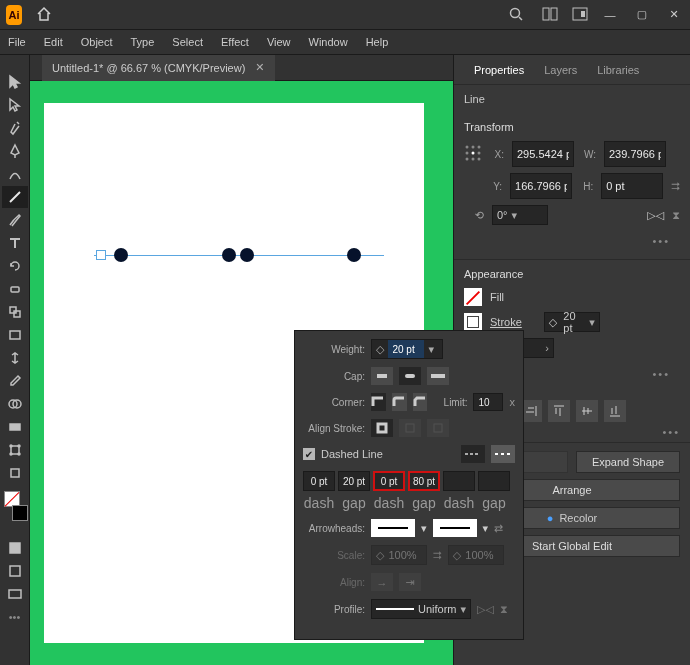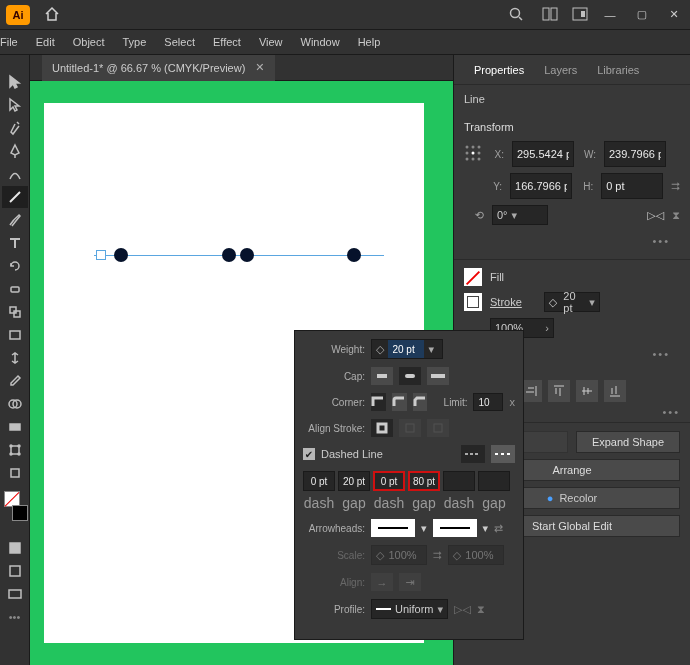--- a/index.html
+++ b/index.html
@@ -1,23 +1,23 @@
 <!DOCTYPE html>
 <html><head>
 <meta charset="utf-8">
 <style>
 *{box-sizing:border-box;margin:0;padding:0;font-family:Tahoma,Arial,sans-serif;font-size:11px;color:#ccc;user-select:none}
 body{background:#323232;width:690px;height:665px;overflow:hidden;position:relative}
 .titlebar{height:30px;background:#323232;display:flex;align-items:center;padding:0 6px;border-bottom:1px solid #1a1a1a}
-.titlebar .logo{width:24px;height:20px;background:#ff9a00;border-radius:4px;display:flex;align-items:center;justify-content:center;color:#330000;font-weight:bold;font-size:11px}
+.titlebar .logo{width:16px;height:20px;background:#ff9a00;border-radius:4px;display:flex;align-items:center;justify-content:center;color:#330000;font-weight:bold;font-size:11px}
 .titlebar .home-icon{margin-left:14px;color:#d0d0d0}
 .titlebar .spacer{flex:1}
 .titlebar .win-ctrl{display:flex;gap:12px;align-items:center;margin-left:12px;color:#b0b0b0}
 .titlebar .win-ctrl span{width:20px;text-align:center}
-.menubar{height:25px;background:#323232;display:flex;align-items:center;gap:18px;padding:0 0;border-bottom:1px solid #1a1a1a}
+.menubar{height:25px;background:#323232;display:flex;align-items:center;gap:18px;padding:0 8px;border-bottom:1px solid #1a1a1a}
 .work{display:flex;height:610px}
 .toolbar{width:30px;background:#323232;display:flex;flex-direction:column;align-items:center;padding-top:16px;border-right:1px solid #1a1a1a}
 .tool{width:26px;height:22px;display:flex;align-items:center;justify-content:center;margin-bottom:1px;color:#b8b8b8}
 .tool.active{background:#1f1f1f}
 .tool svg{width:16px;height:16px;stroke:#c0c0c0;fill:none;stroke-width:1.5}
 .swatches{width:22px;height:28px;margin-top:6px;position:relative}
 .sw{position:absolute;width:16px;height:16px;border:1px solid #888}
 .sw.front{left:0;top:0;background:#fff}
 .sw.front .diag{width:140%;height:1px;background:#e00;position:absolute;top:50%;left:-20%;transform:rotate(-45deg)}
 .sw.back{right:-2px;bottom:-2px;background:#000}
@@ -293,20 +293,21 @@
             <span class="caret">▾</span>
           </div>
         <span style="flex:1"></span>
         <span>▷◁</span>
         <span style="color:#888">⧗</span>
       </div>
       <div class="dots">•••</div>
     </div>
 
     <div class="section" style="border-top:1px solid #2a2a2a">
+      <div class="section-title">Appearance</div>
       <div class="row">
         <div class="swatch nofill"></div>
         <span>Fill</span>
       </div>
       <div class="row">
         <div class="swatch stroke"></div>
         <span style="text-decoration:underline">Stroke</span>
         <span style="flex:0 0 6px"></span>
         <div class="dd" style="width:56px">
             <span style="margin-right:2px">◇</span>
@@ -501,21 +502,21 @@
         <span>100%</span>
       </div>
   </div>
   <div class="sp-row disabled">
     <span class="sp-lbl">Align:</span>
     <div class="toggle">→</div>
     <div class="toggle">⇥</div>
   </div>
   <div class="sp-row" style="margin-top:6px">
     <span class="sp-lbl">Profile:</span>
-    <div class="dd" style="width:77px">
+    <div class="dd" style="width:100px">
       <div style="width:50px;height:2px;background:#000;background-color:#fff"></div>
       <span>Uniform</span>
         <span class="caret">▾</span>
     </div>
     <span class="disabled">▷◁</span>
     <span class="disabled">⧗</span>
   </div>
 </div>
 
 </body></html>

